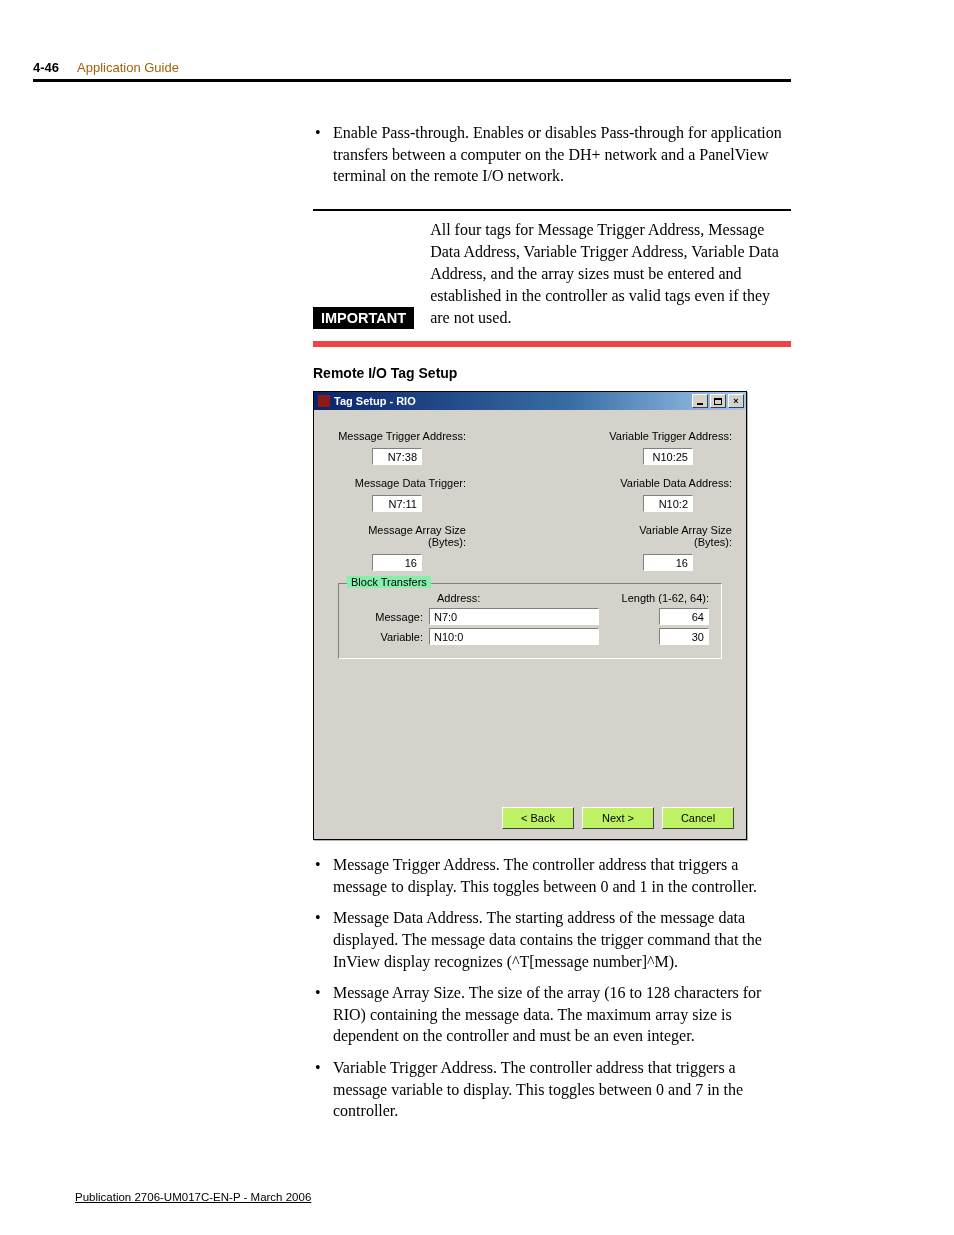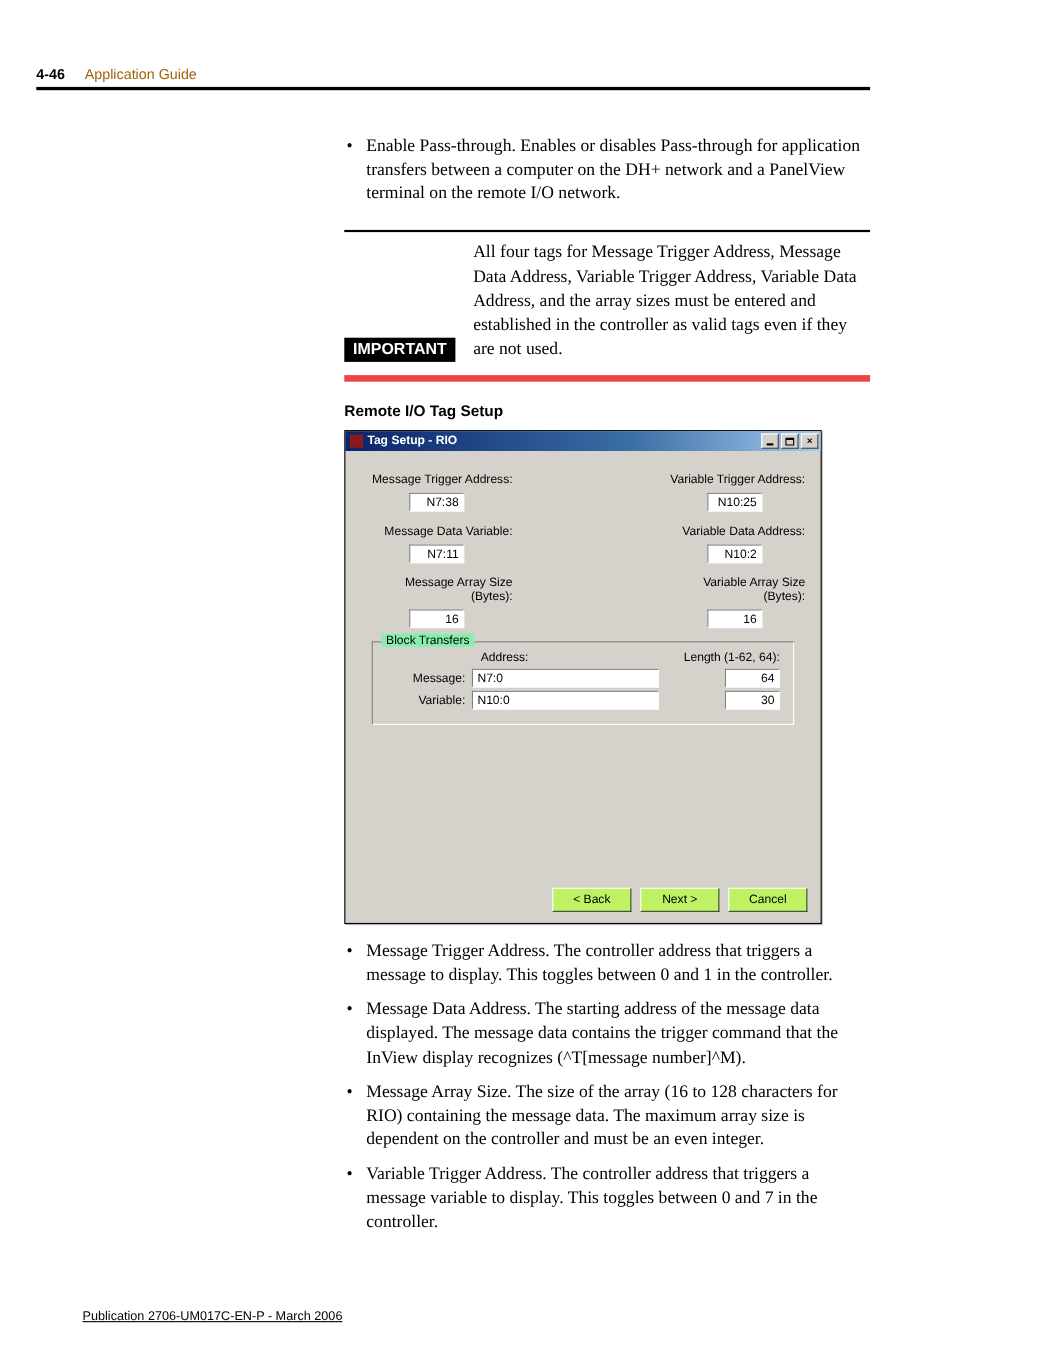--- a/index.html
+++ b/index.html
@@ -258,21 +258,21 @@
             <input class="tinput" value="N7:38" style="">
           </div>
           <div class="field">
             <span class="lbl-right">Variable Trigger Address:</span>
             <input class="tinput" value="N10:25" style="">
           </div>
         </div>
 
         <div class="row2col">
           <div class="field">
-            <span class="lbl-left">Message Data Variable:</span>
+            <span class="lbl-left">Message Data Trigger:</span>
             <input class="tinput" value="N7:11" style="">
           </div>
           <div class="field">
             <span class="lbl-right">Variable Data Address:</span>
             <input class="tinput" value="N10:2" style="">
           </div>
         </div>
 
         <div class="row2col">
           <div class="field">

